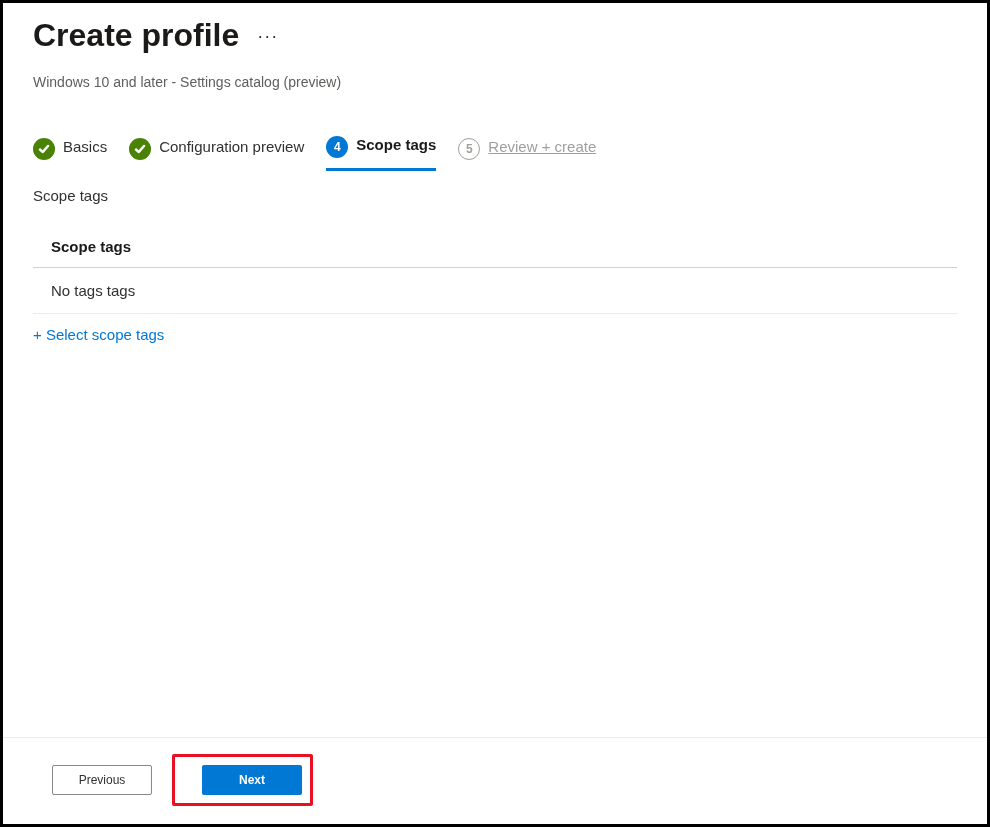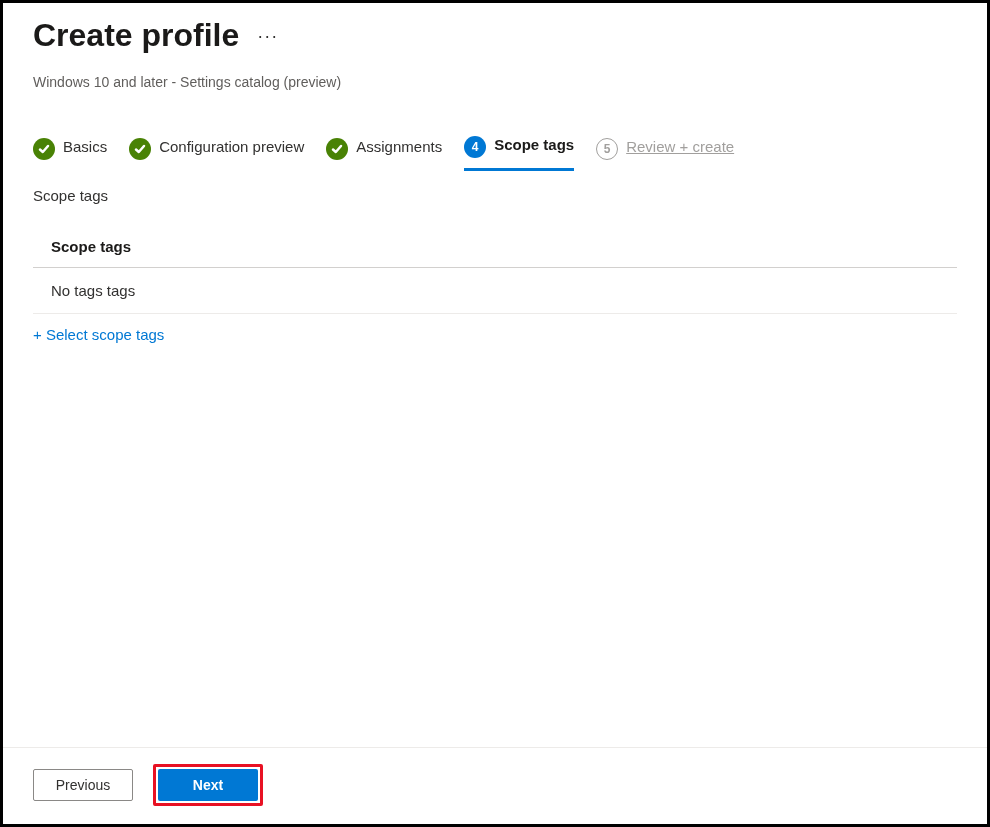--- a/index.html
+++ b/index.html
@@ -137,36 +137,37 @@
       bottom: 0;
       border-top: 1px solid #edebe9;
       padding: 16px 30px 18px 30px;
       display: flex;
       gap: 20px;
       align-items: center;
       background: #ffffff;
     }
     .btn {
       font-family: inherit;
-      font-size: 14px;
+      font-size: 12px;
       padding: 7px 20px;
       border-radius: 2px;
       cursor: pointer;
       min-width: 100px;
       text-align: center;
+      margin-left: 19px;
     }
     .btn-secondary {
       background: #ffffff;
       color: #323130;
       border: 1px solid #8a8886;
     }
     .btn-primary-wrap {
       border: 3px solid #e81123;
       border-radius: 2px;
-      padding: 2px;
+      padding: 8px;
       display: inline-block;
     }
     .btn-primary {
       background: #0078d4;
       color: #ffffff;
       border: none;
       font-weight: 600;
       padding: 8px 30px;
     }
   </style>
@@ -193,28 +194,20 @@
     <span class="step-label">Basics</span>
   </div>
   <div class="step">
     <span class="step-circle done">
       <svg class="check-svg" viewBox="0 0 12 12">
           <polyline points="2,6.5 4.8,9 10,3"></polyline>
         </svg>
     </span>
     <span class="step-label">Configuration preview</span>
   </div>
-  <div class="step">
-    <span class="step-circle done">
-      <svg class="check-svg" viewBox="0 0 12 12">
-          <polyline points="2,6.5 4.8,9 10,3"></polyline>
-        </svg>
-    </span>
-    <span class="step-label">Assignments</span>
-  </div>
   <div class="step active">
     <span class="step-circle current">4</span>
     <span class="step-label">Scope tags</span>
   </div>
   <div class="step pending">
     <span class="step-circle pending">5</span>
     <span class="step-label">Review + create</span>
   </div>
 </div>
 

